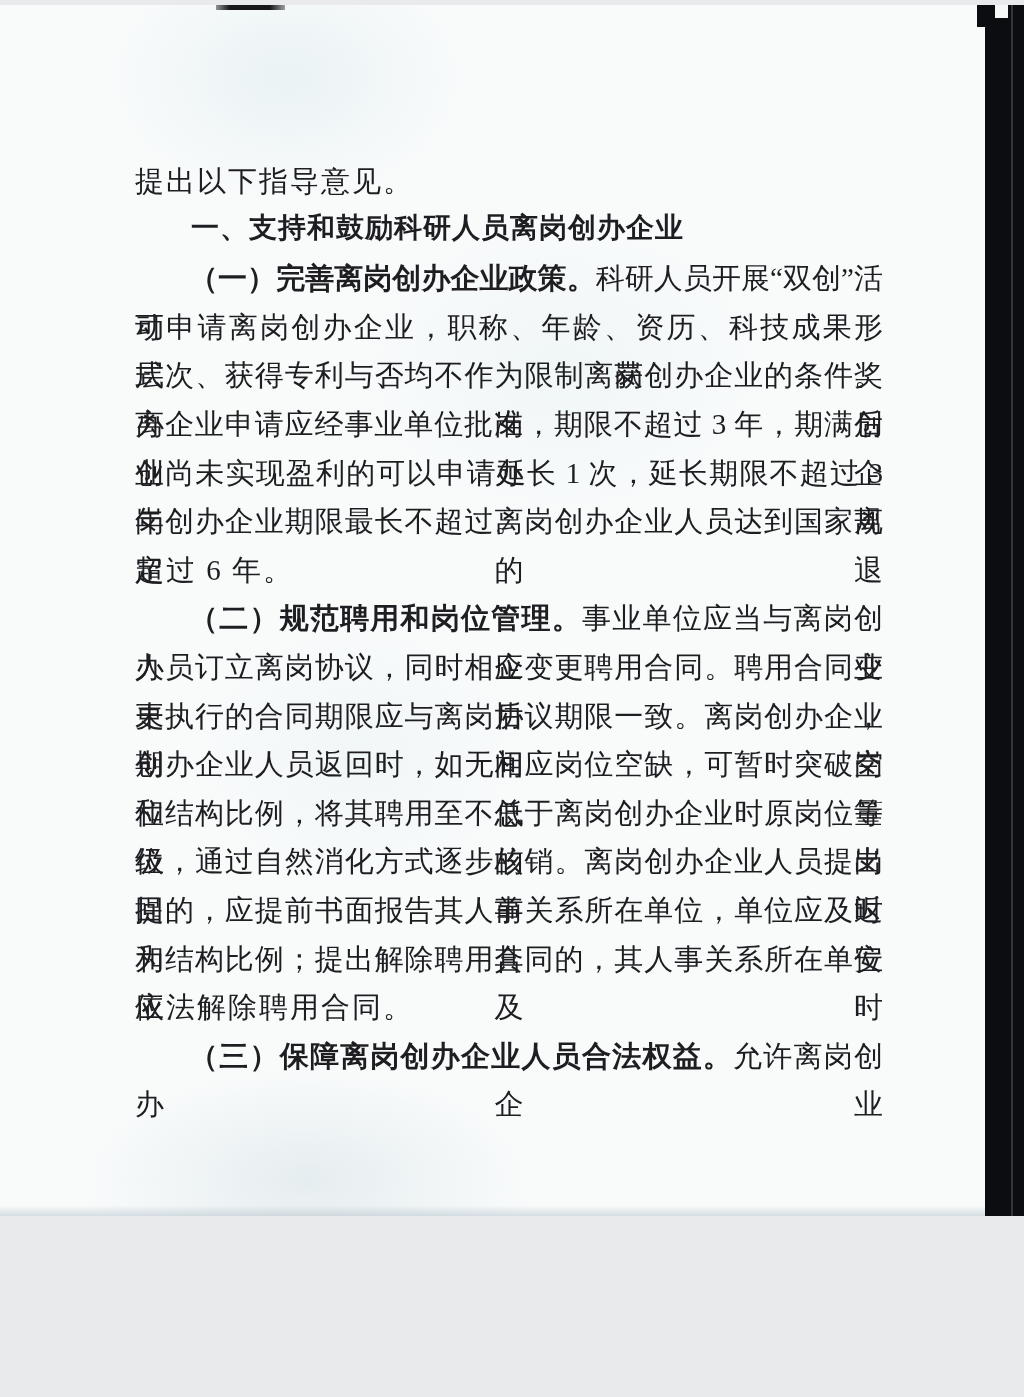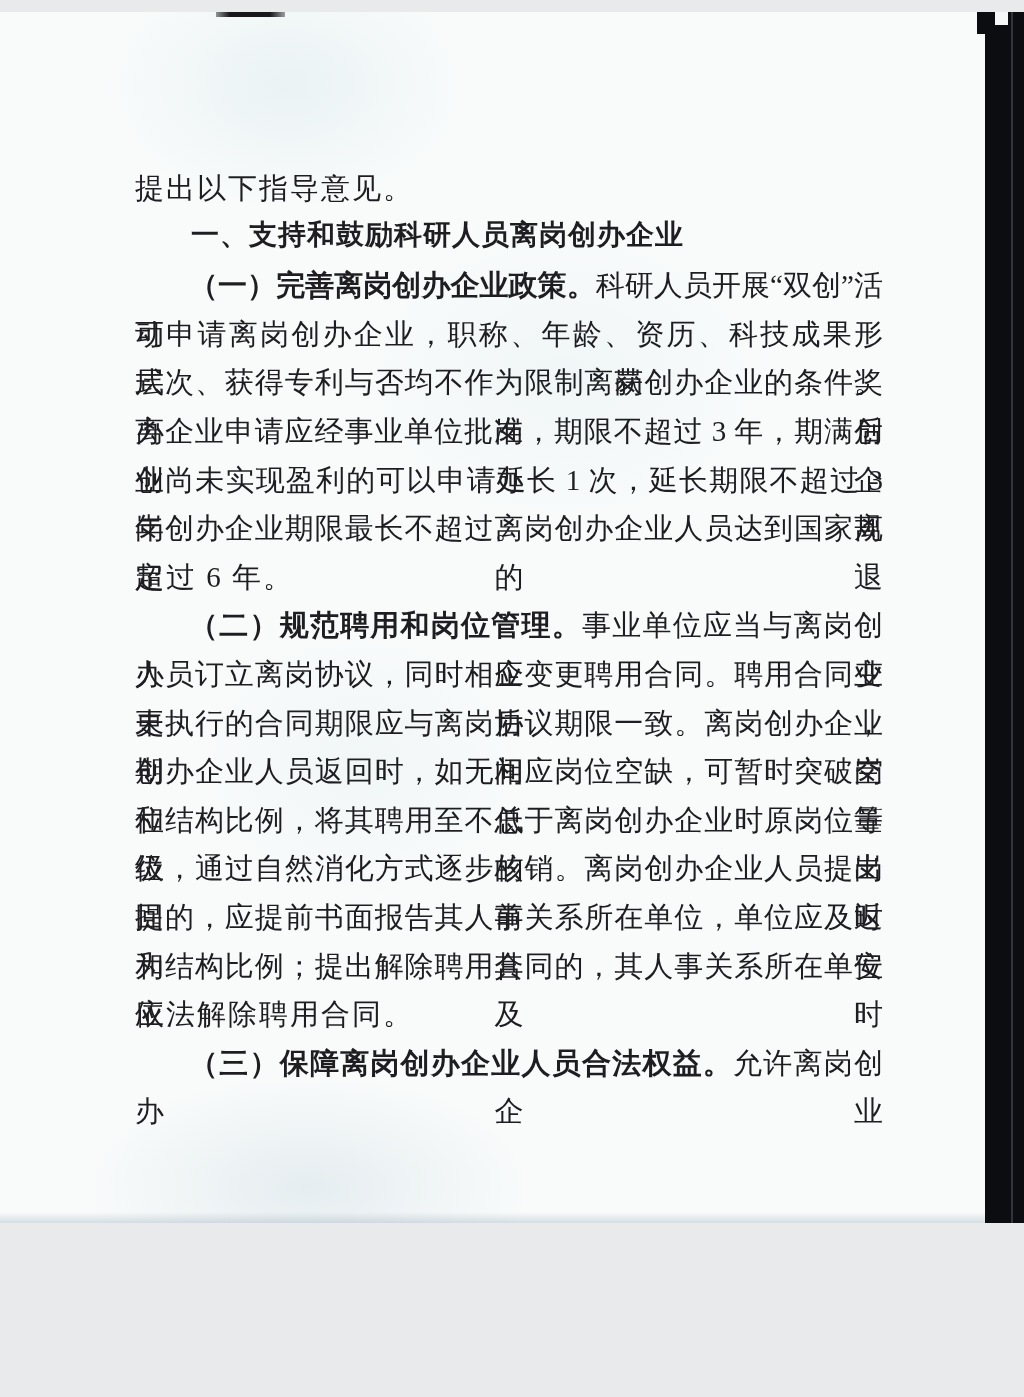--- a/index.html
+++ b/index.html
@@ -1,19 +1,19 @@
 <!DOCTYPE html>
 <html><head>
 <meta charset="utf-8">
 <style>
   html,body { margin:0; padding:0; background:#e8eaec; }
   .page {
     position:relative;
     width:1024px; height:1211px;
-    margin:12px auto;
+    margin:5px auto;
     background-color:#f9fbfb;
     background-image:
       radial-gradient(ellipse 260px 180px at 28% 6%,  rgba(195,220,228,0.28), transparent 70%),
       radial-gradient(ellipse 300px 220px at 55% 30%, rgba(200,222,228,0.18), transparent 70%),
       radial-gradient(ellipse 240px 200px at 35% 62%, rgba(198,220,226,0.16), transparent 70%),
       radial-gradient(ellipse 320px 160px at 30% 97%, rgba(185,205,215,0.30), transparent 70%);
     overflow:hidden;
     font-family:"Liberation Serif","DejaVu Serif",serif;
     color:#1e1e22;
   }

